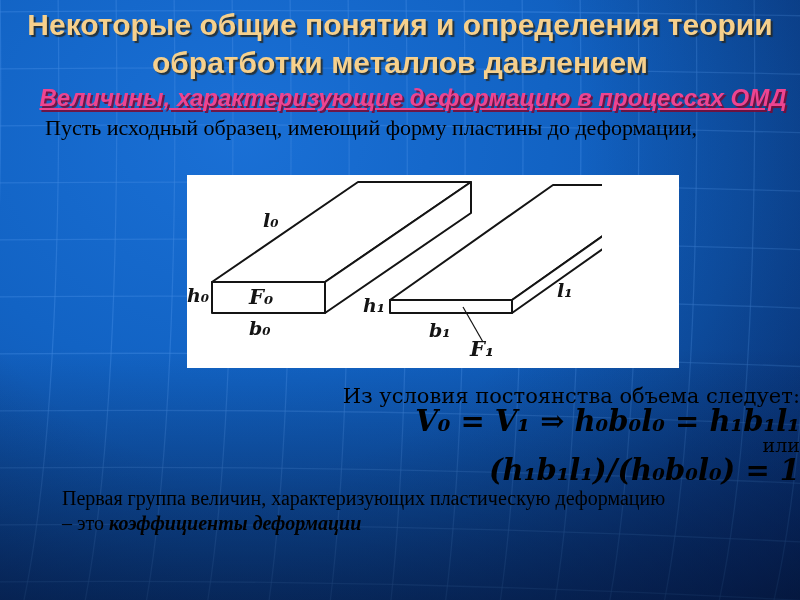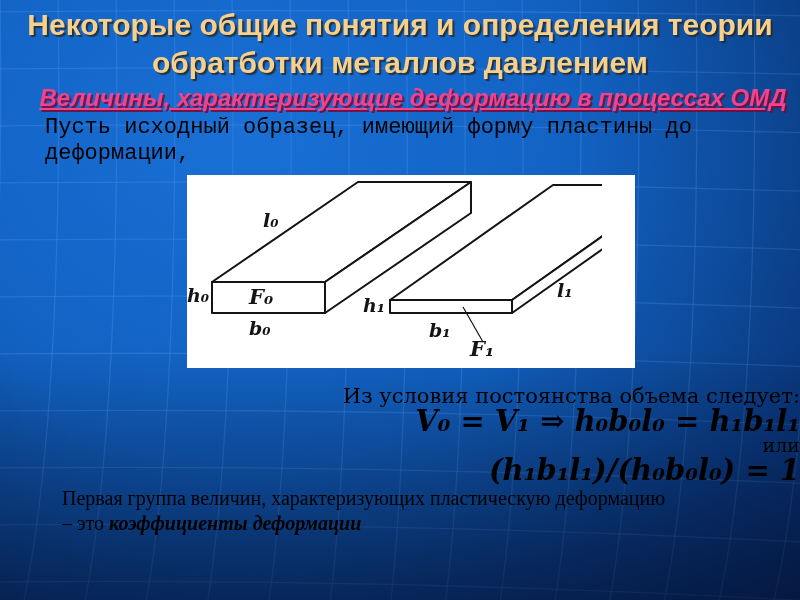--- a/index.html
+++ b/index.html
@@ -24,26 +24,26 @@
   }
   .subtitle{
     position:absolute;top:84px;left:0;width:100%;text-align:center;
     padding-left:26px;box-sizing:border-box;
     font-weight:bold;font-style:italic;font-size:24px;color:#EE4490;
     text-decoration:underline;
     text-shadow:2px 2px 0 rgba(125,8,48,.85);
   }
   .intro{
     position:absolute;top:115px;left:8px;right:8px;
-    font-family:Liberation Mono, monospace;
+    font-family:Liberation Serif, serif;
     font-size:22px;line-height:26px;color:#000;
   }
   .intro .ind{margin-left:37px;}
   .panel{
-    position:absolute;left:187px;top:175px;width:448px;height:193px;background:#fff;
+    position:absolute;left:187px;top:175px;width:492px;height:193px;background:#fff;
   }
   .diagram{width:415px;height:193px;display:block;}
   .diagram polygon{fill:#fff;stroke:#141414;stroke-width:2;stroke-linejoin:round;}
   .diagram line{stroke:#141414;stroke-width:1.2;}
   .diagram text{
     font-family:"DejaVu Serif","Liberation Serif",serif;
     font-style:italic;font-weight:bold;font-size:19px;fill:#141414;
   }
   .diagram text.big{font-size:21px;}
   .derivation{

